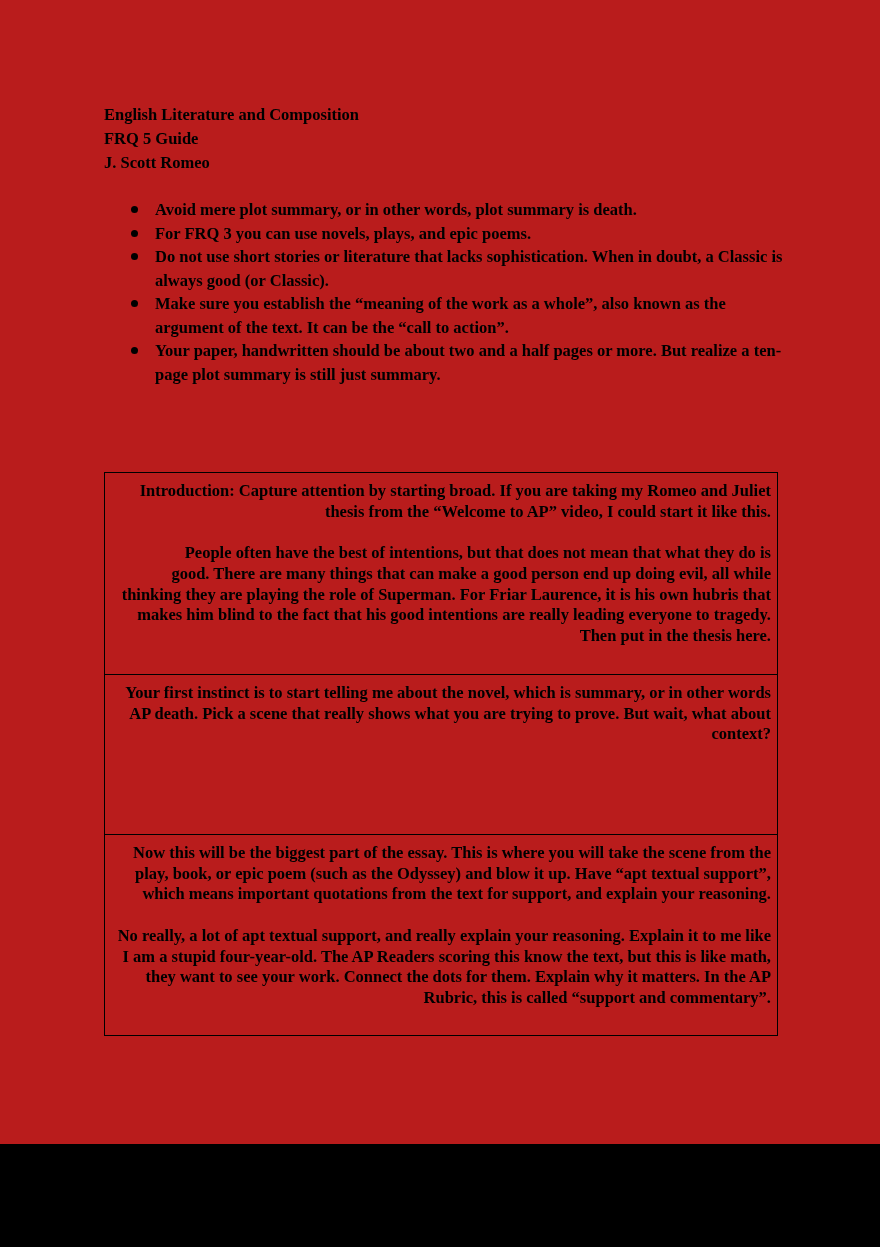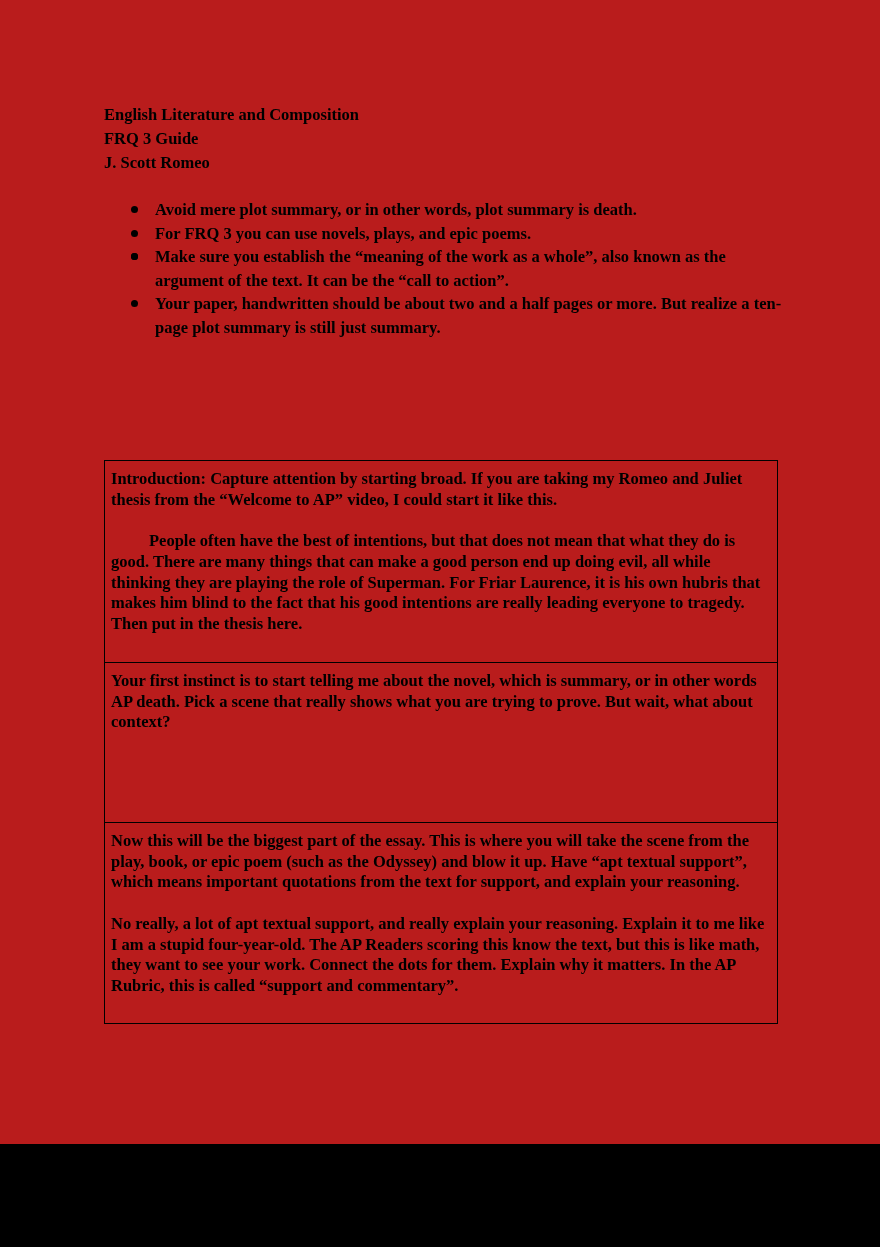--- a/index.html
+++ b/index.html
@@ -53,23 +53,24 @@
       left: 27px;
       top: 8px;
       width: 7px;
       height: 7px;
       border-radius: 50%;
       background: #000;
     }
     .box {
       position: absolute;
       left: 104px;
-      top: 460px;
+      top: 472px;
       width: 672px;
       border: 1.5px solid #000;
+      text-align: right;
     }
     .cell {
       box-sizing: border-box;
       padding: 8px 6px 0 6px;
       font-size: 16.5px;
       line-height: 20.7px;
     }
     .cell + .cell {
       border-top: 1.5px solid #000;
     }
@@ -89,35 +90,36 @@
       background: #000;
     }
   </style>
 </head>
 <body>
 
 <div class="page">
 
   <div class="header">
     <div>English Literature and Composition</div>
-    <div>FRQ 3 Guide</div>
+    <div>FRQ 5 Guide</div>
     <div>J. Scott Romeo</div>
   </div>
 
   <ul class="bullets">
     <li>
       <span class="dot"></span>
       <span>Avoid mere plot summary, or in other words, plot summary is death.</span>
     </li>
     <li>
       <span class="dot"></span>
       <span>For FRQ 3 you can use novels, plays, and epic poems.</span>
     </li>
     <li>
       <span class="dot"></span>
+      <span>Do not use short stories or literature that lacks sophistication.  When in doubt, a Classic is always good (or Classic).</span>
     </li>
     <li>
       <span class="dot"></span>
       <span>Make sure you establish the “meaning of the work as a whole”, also known as the argument of the text. It can be the “call to action”.</span>
     </li>
     <li>
       <span class="dot"></span>
       <span>Your paper, handwritten should be about two and a half pages or more. But realize a ten-page plot summary is still just summary.</span>
     </li>
   </ul>

